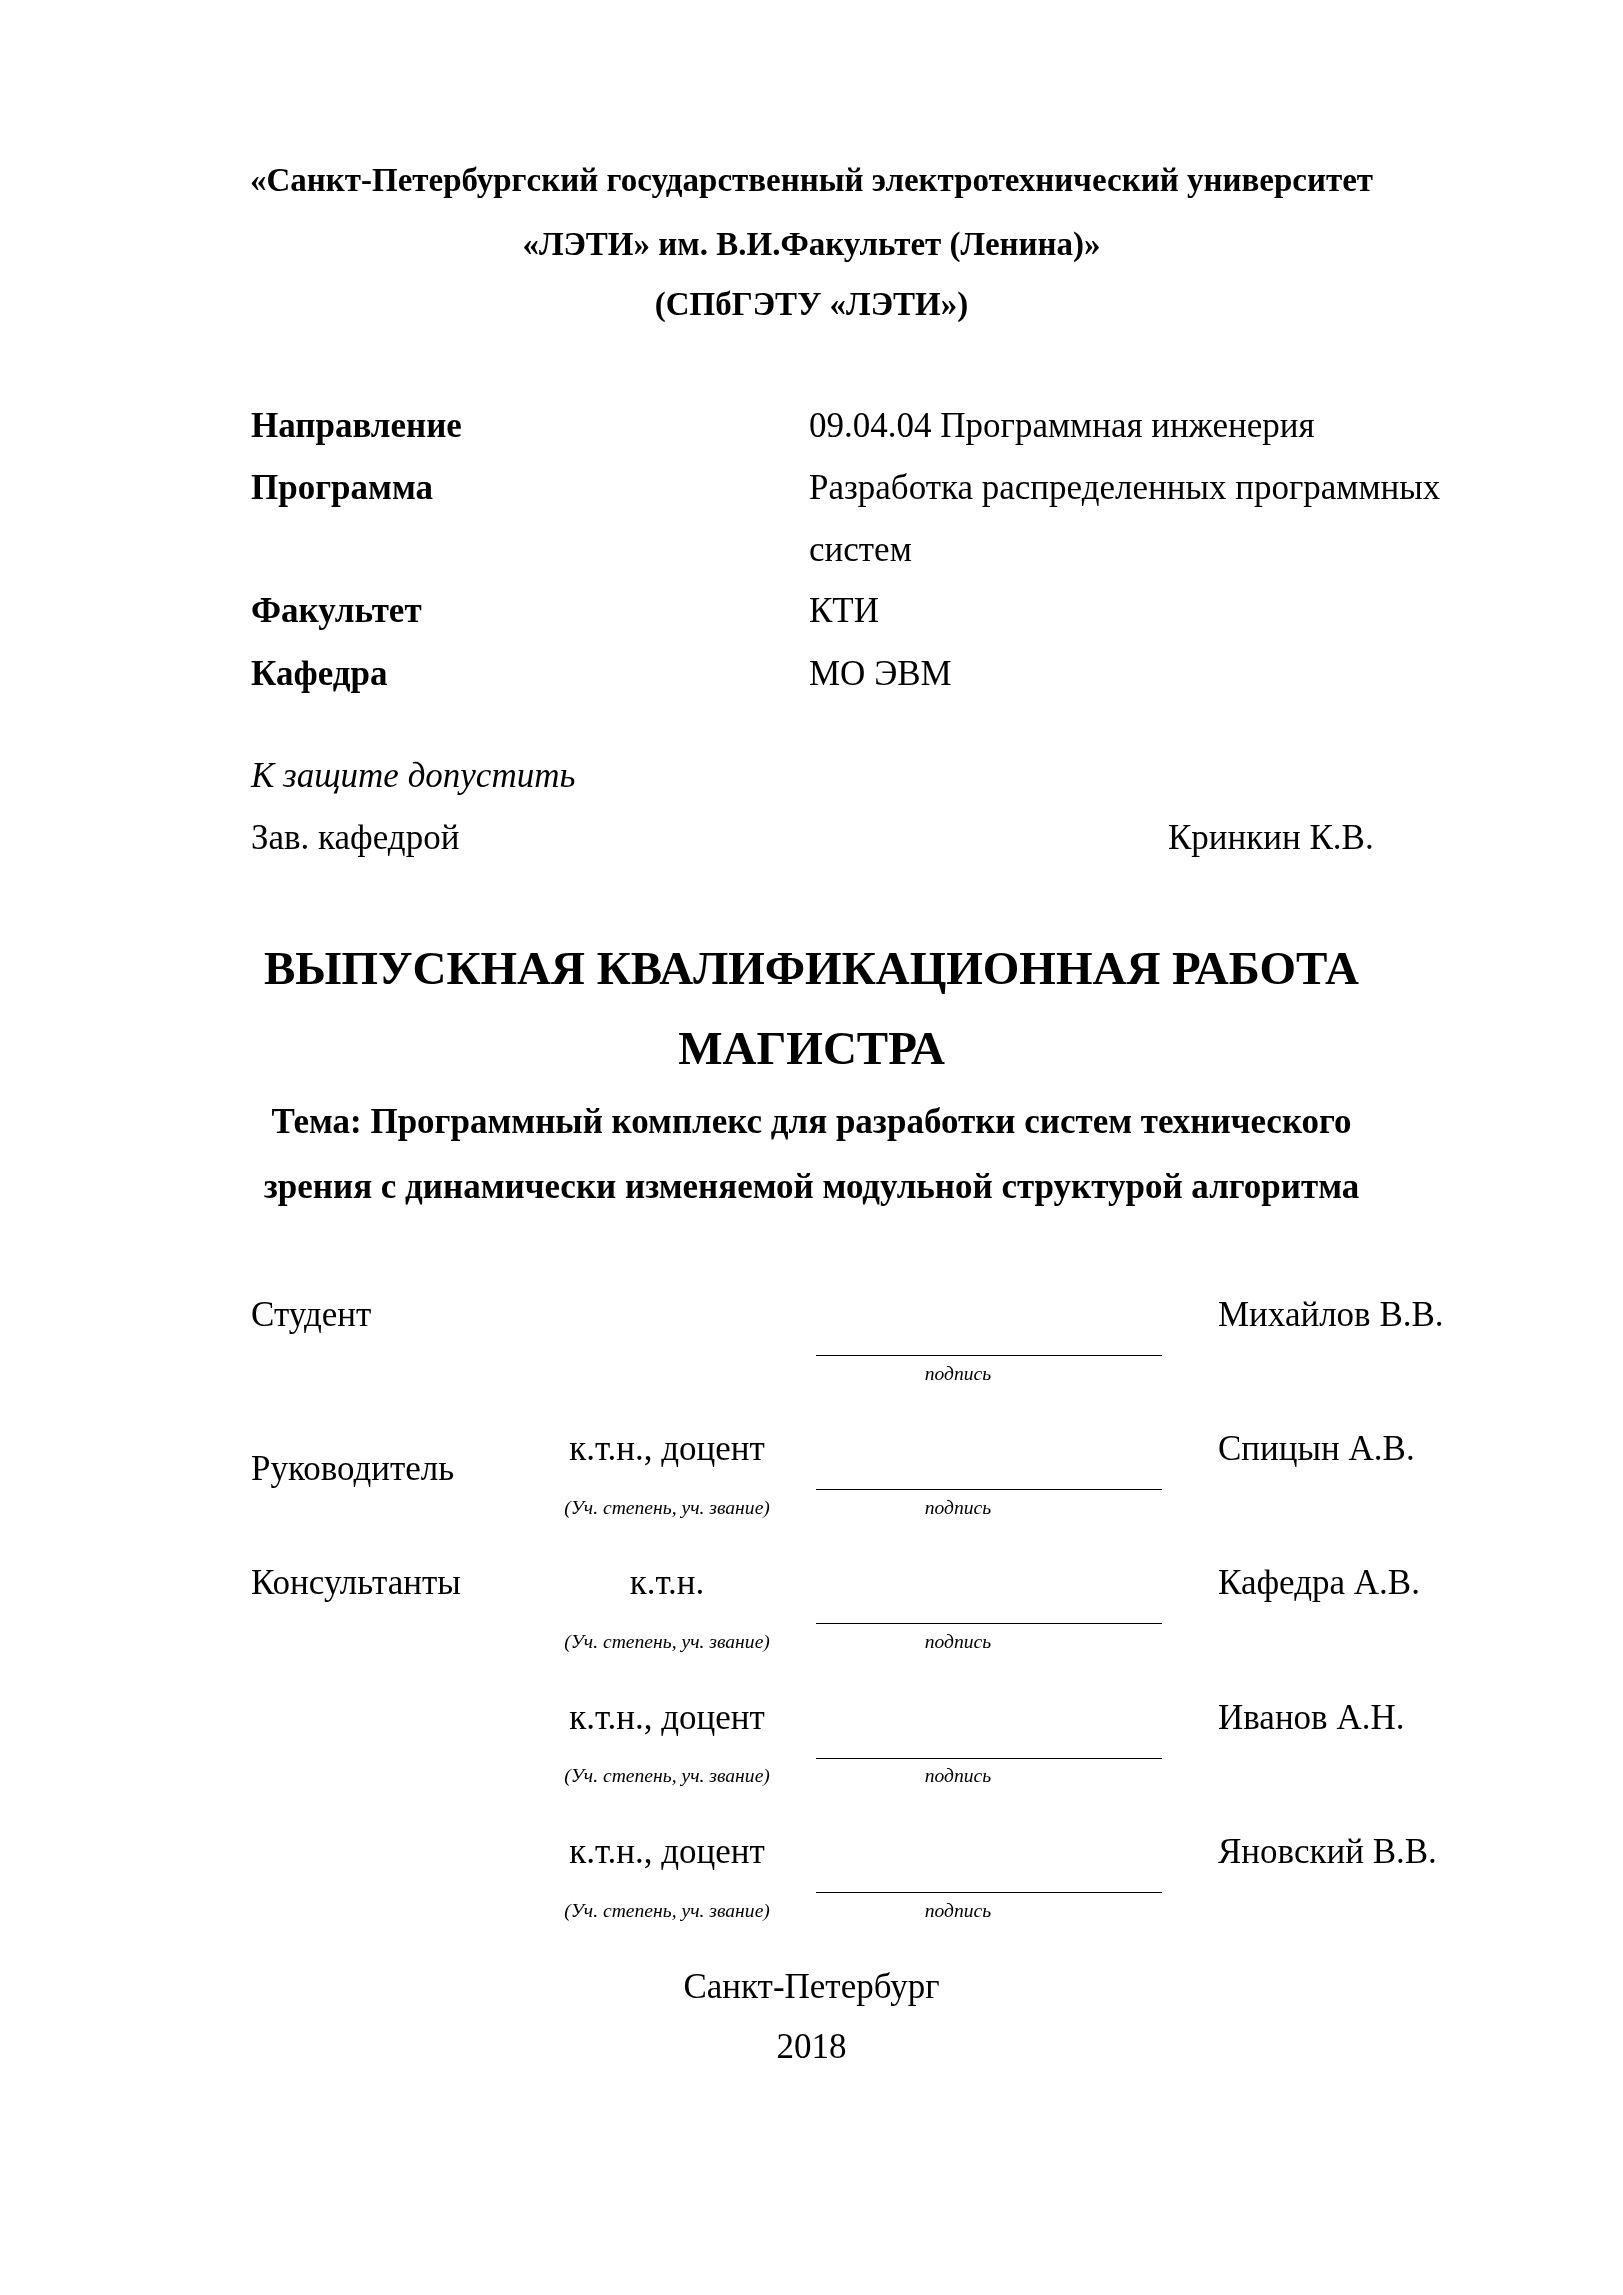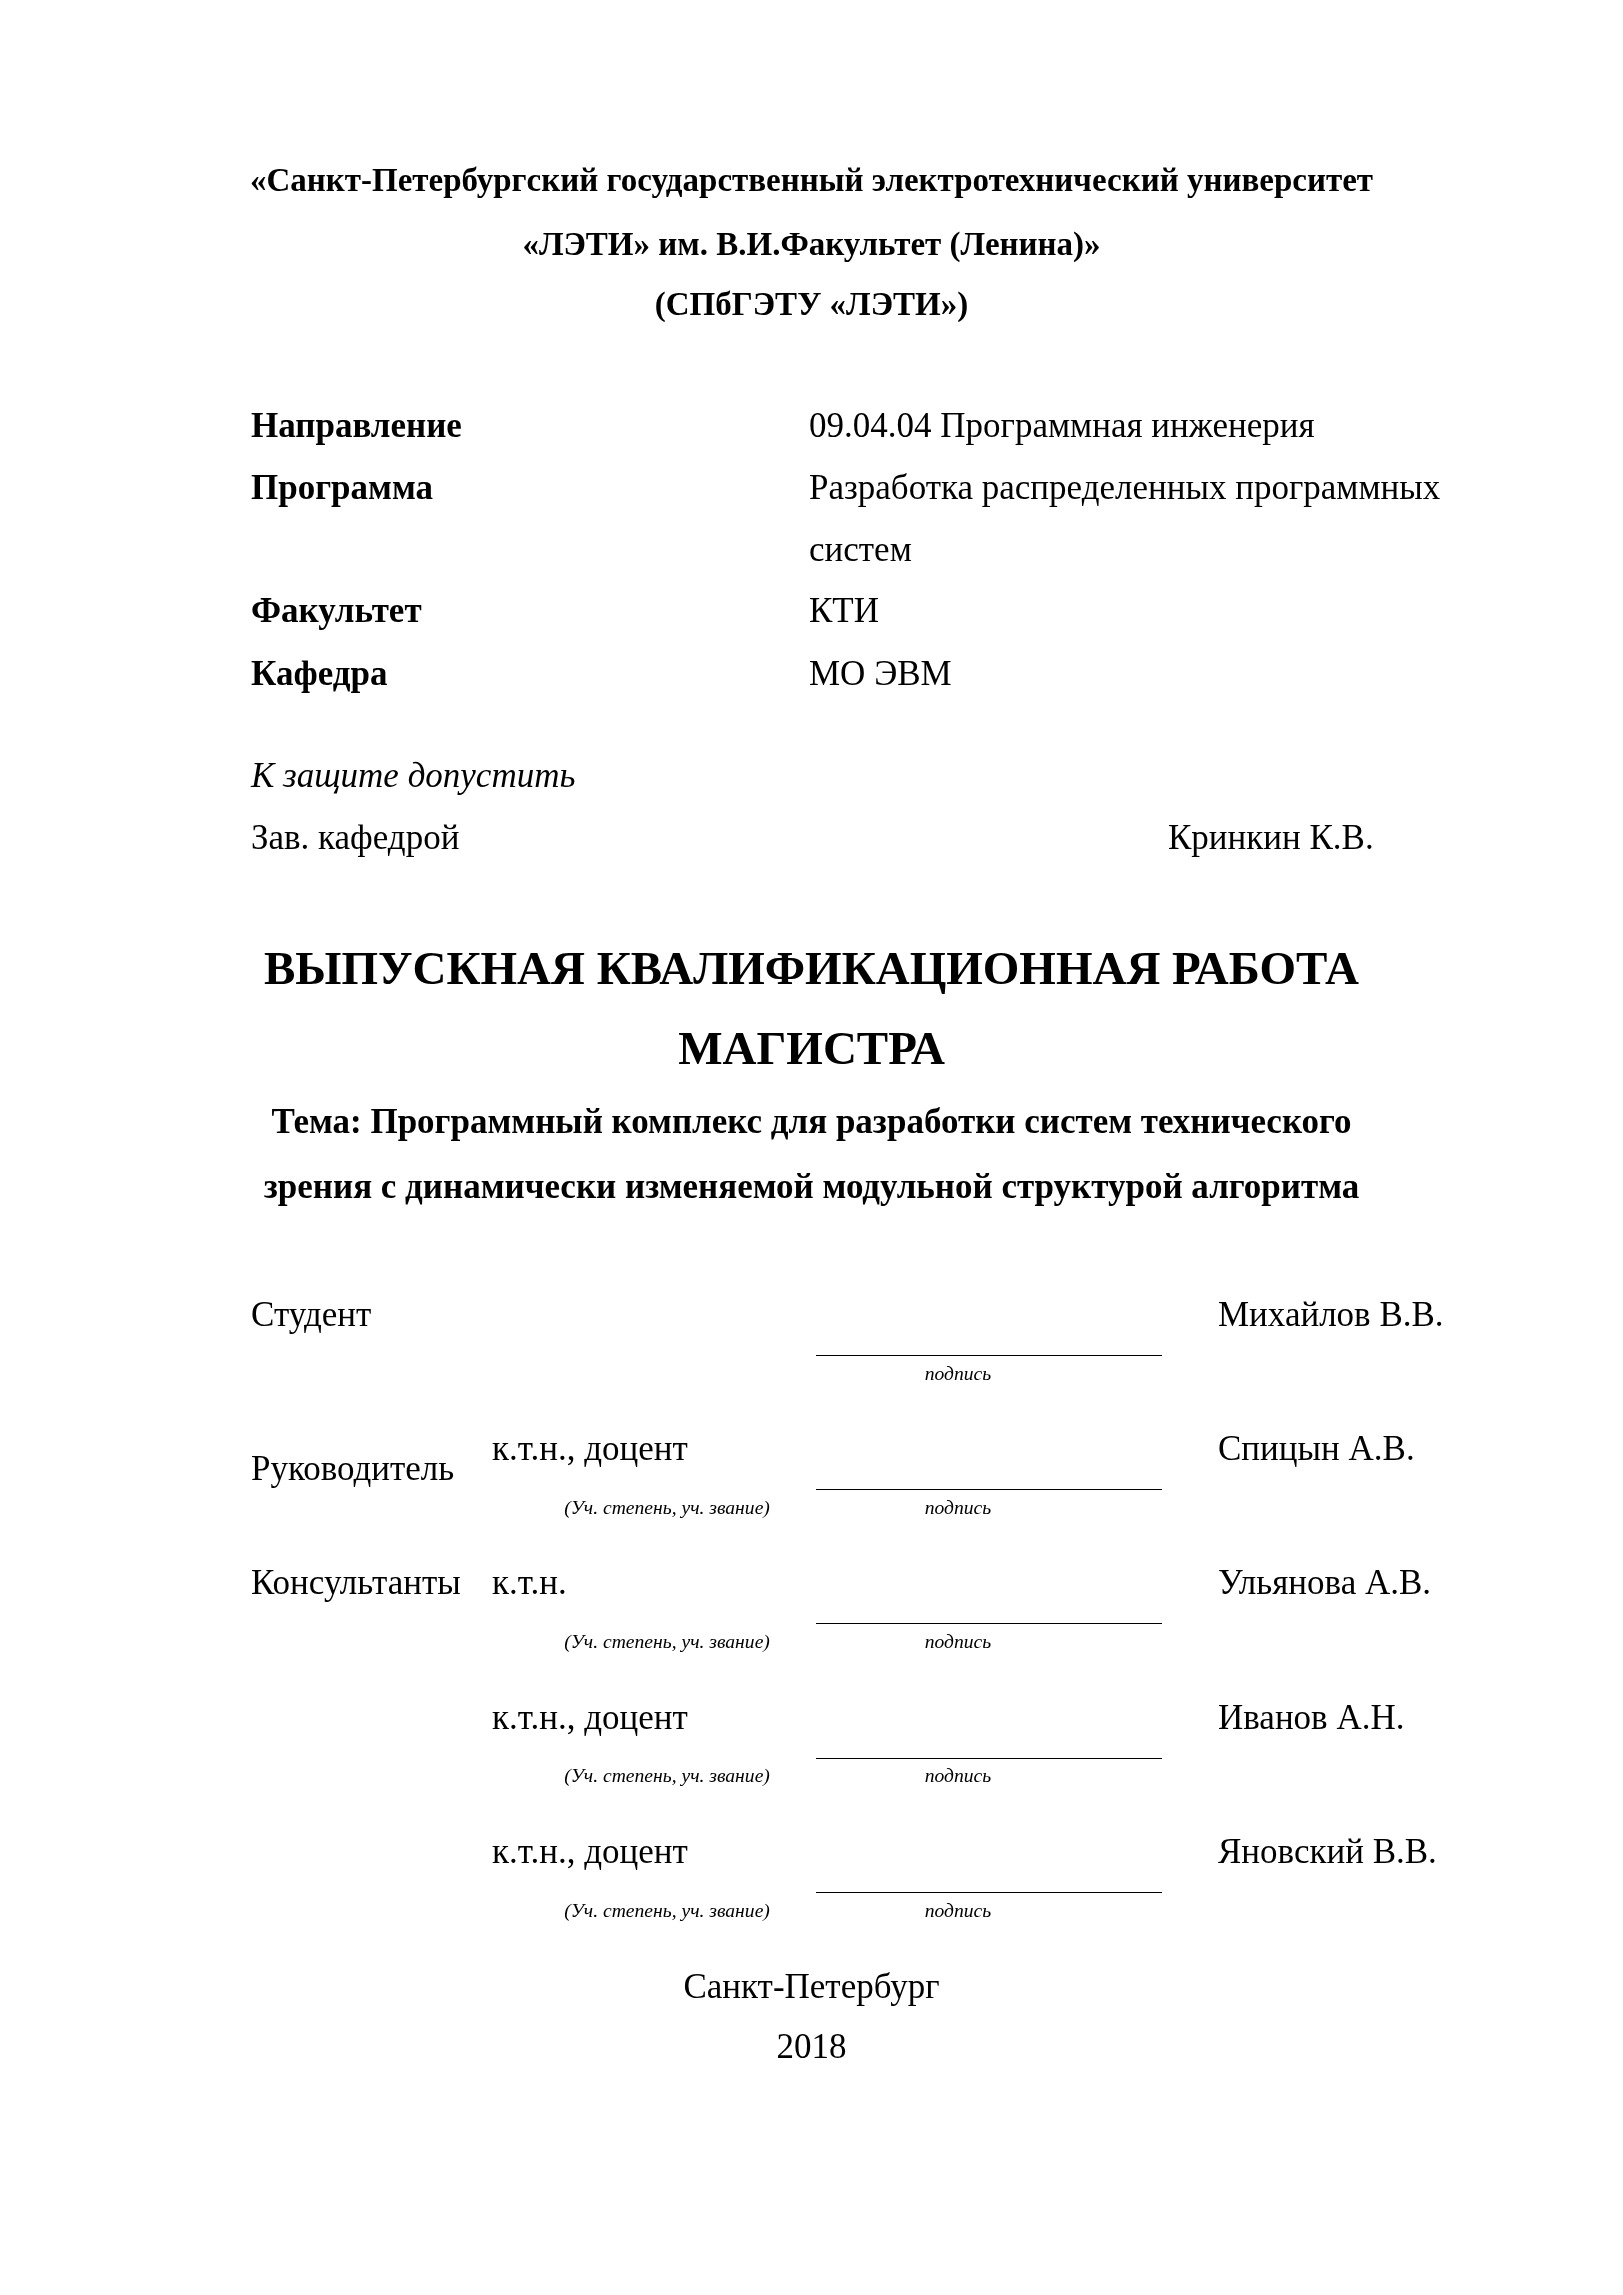--- a/index.html
+++ b/index.html
@@ -7,21 +7,21 @@
   .abs{position:absolute;white-space:nowrap;line-height:1;}
   .c{left:0;width:1623px;text-align:center;}
   .hdr{font-weight:bold;font-size:33px;}
   .lbl{font-weight:bold;font-size:35px;left:251px;}
   .val{font-size:35px;left:809px;}
   .txt{font-size:35px;}
   .title{font-weight:bold;font-size:47px;}
   .theme{font-weight:bold;font-size:35px;}
   .hint{font-style:italic;font-size:19.6px;}
   .sigline{position:absolute;left:816px;width:346px;height:0;border-top:1.6px solid #000;}
-  .deg{left:492px;width:314px;}
+  .deg{left:510px;width:314px;text-align:center;}
   .hintdeg{left:510px;width:314px;text-align:center;}
   .hintsig{left:785px;width:346px;text-align:center;}
 </style>
 </head>
 <body>
 
 <div class="abs c hdr" style="top:164px;">«Санкт-Петербургский государственный электротехнический университет</div>
 <div class="abs c hdr" style="top:228px;">«ЛЭТИ» им. В.И.Факультет (Ленина)»</div>
 <div class="abs c hdr" style="top:288px;">(СПбГЭТУ «ЛЭТИ»)</div>
 
@@ -51,21 +51,21 @@
 
 <div class="abs txt" style="top:1431px;left:251px;margin-top:20px;">Руководитель</div>
 <div class="abs txt deg" style="top:1431px;">к.т.н., доцент</div>
 <div class="abs txt" style="top:1431px;left:1218px;">Спицын А.В.</div>
 <div class="sigline" style="top:1489px;"></div>
 <div class="abs hint hintdeg" style="top:1498px;">(Уч. степень, уч. звание)</div>
 <div class="abs hint hintsig" style="top:1498px;">подпись</div>
 
 <div class="abs txt" style="top:1565px;left:251px;">Консультанты</div>
 <div class="abs txt deg" style="top:1565px;">к.т.н.</div>
-<div class="abs txt" style="top:1565px;left:1218px;">Ульянова А.В.</div>
+<div class="abs txt" style="top:1565px;left:1218px;">Кафедра А.В.</div>
 <div class="sigline" style="top:1623px;"></div>
 <div class="abs hint hintdeg" style="top:1632px;">(Уч. степень, уч. звание)</div>
 <div class="abs hint hintsig" style="top:1632px;">подпись</div>
 
 <div class="abs txt deg" style="top:1700px;">к.т.н., доцент</div>
 <div class="abs txt" style="top:1700px;left:1218px;">Иванов А.Н.</div>
 <div class="sigline" style="top:1758px;"></div>
 <div class="abs hint hintdeg" style="top:1766px;">(Уч. степень, уч. звание)</div>
 <div class="abs hint hintsig" style="top:1766px;">подпись</div>
 

